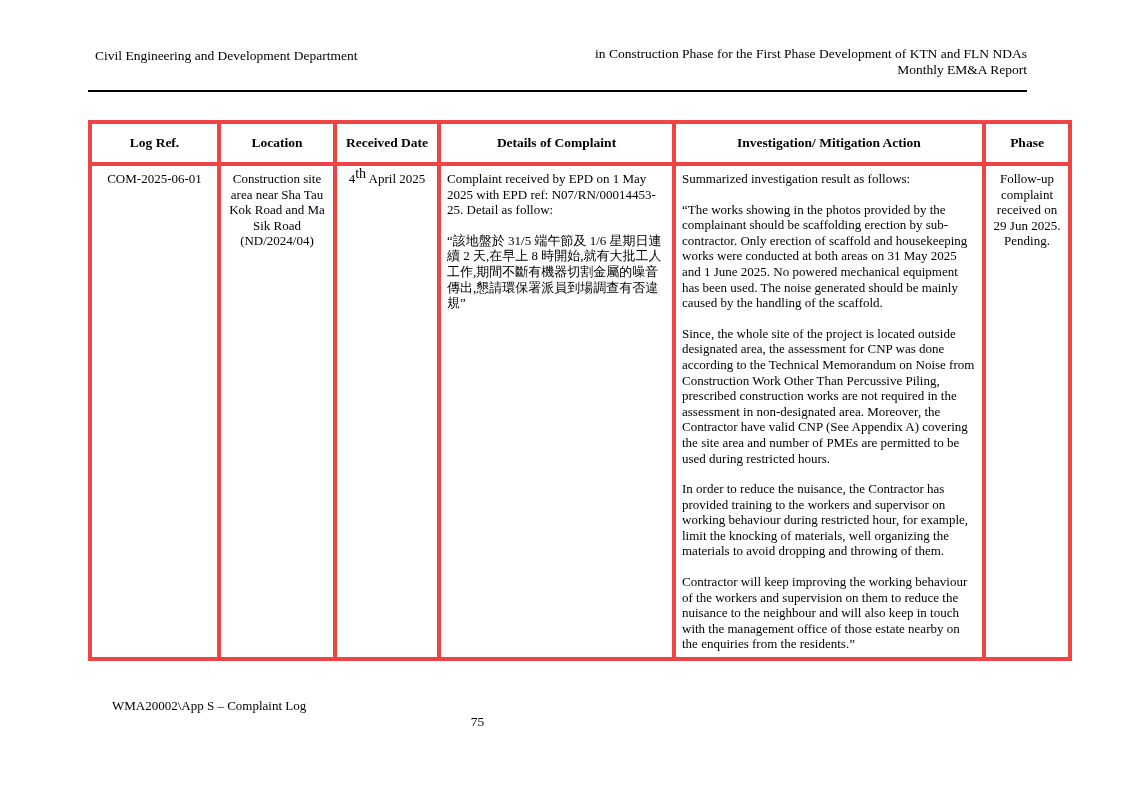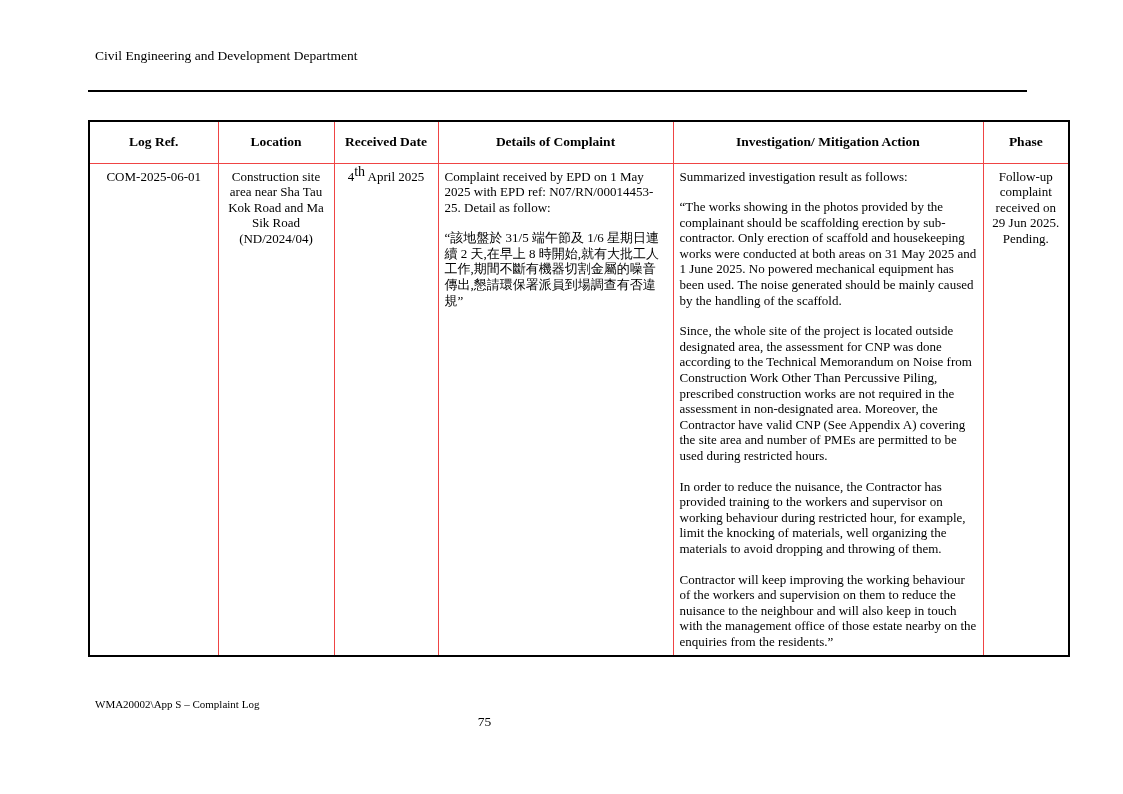--- a/index.html
+++ b/index.html
@@ -21,51 +21,53 @@
   .header-rule {
     position:absolute; left:88px; top:90px; width:939px; height:2px; background:#000;
   }
 
   
   .log-table {
     position:absolute; left:88px; top:120px; width:980px;
     border-collapse:collapse; table-layout:fixed;
     border:2px solid #000;
   }
-  .log-table th, .log-table td { border:1px solid #ef4444; }
+  .log-table th, .log-table td { border:4px solid #ef4444; }
   .log-table th {
     font-size:13.5px; font-weight:bold; text-align:center; vertical-align:middle;
     height:42px; padding:2px 4px;
   }
   .body-row td {
     vertical-align:top; height:383px;
     font-size:13px; line-height:1.2;
     padding:5px 5px;
   }
   td.c-center { text-align:center; }
   td.c-left { text-align:left; padding-left:6px; padding-right:6px; }
   td p { margin:0 0 15px 0; }
   td p:last-child { margin-bottom:0; }
   sup.ordinal { font-size:14px; vertical-align:super; line-height:0; }
 
   
-  .footer-ref { position:absolute; left:95px; top:698px; font-size:11px; }
+  .footer-ref { position:absolute; left:112px; top:698px; font-size:13px; }
   .page-number {
-    position:absolute; left:16px; top:714px; width:937px;
+    position:absolute; left:9px; top:714px; width:937px;
     text-align:center; font-size:13.5px;
   }
 </style>
 </head>
 <body>
 
 <div class="page">
 
   <header class="page-header">
     <div class="header-left">Civil Engineering and Development Department</div>
     <div class="header-right">
+      <div>in Construction Phase for the First Phase Development of KTN and FLN NDAs</div>
+      <div>Monthly EM&amp;A Report</div>
     </div>
   </header>
 
   <div class="header-rule"></div>
 
   <table class="log-table">
     <colgroup>
       <col style="width:129px">
       <col style="width:116px">
       <col style="width:104px">

